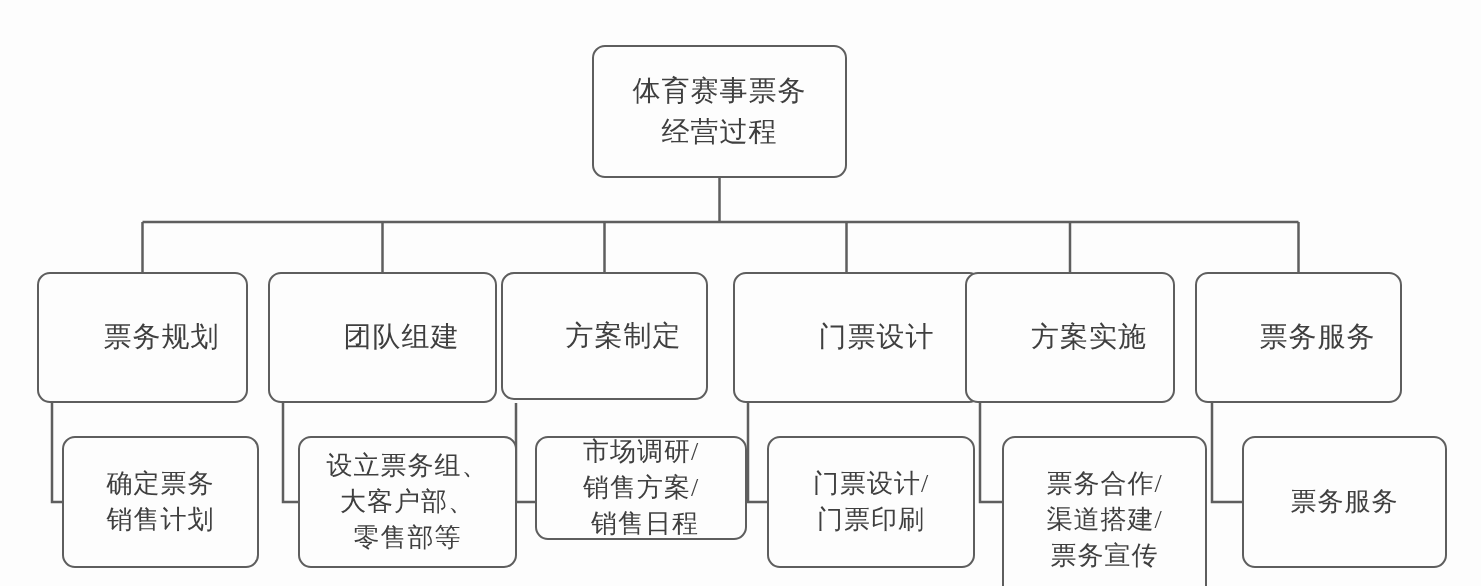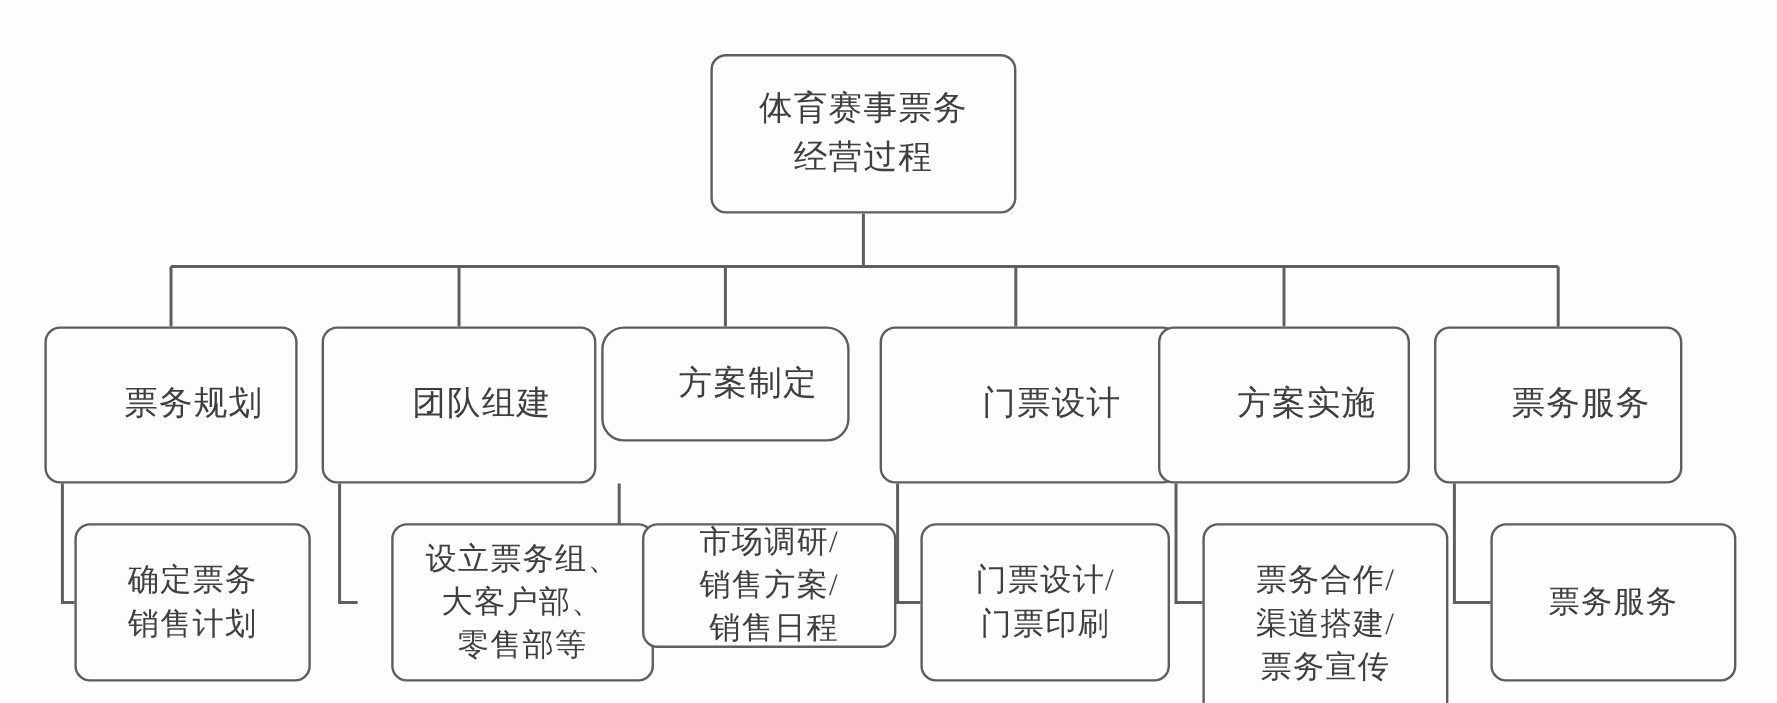--- a/index.html
+++ b/index.html
@@ -44,27 +44,27 @@
   }
   .root-node   { font-size: 28px; font-family: Liberation Serif, serif; }
   .stage-node  { font-size: 28px; padding-left: 38px; }
   .detail-node { font-size: 26px; line-height: 1.38; }
 
   
   #node-root { left: 592px;  top: 45px;  width: 255px; height: 133px; }
 
   #stage-1 { left: 37px;   top: 272px; width: 211px; height: 131px; }
   #stage-2 { left: 268px;  top: 272px; width: 229px; height: 131px; }
-  #stage-3 { left: 501px;  top: 272px; width: 207px; height: 96px; border-radius: 19px; }
+  #stage-3 { left: 501px;  top: 272px; width: 207px; height: 128px; }
   #stage-4 { left: 733px;  top: 272px; width: 249px; height: 131px; }
   #stage-5 { left: 965px;  top: 272px; width: 210px; height: 131px; }
   #stage-6 { left: 1195px; top: 272px; width: 207px; height: 131px; }
 
   #detail-1 { left: 62px;   top: 436px; width: 197px; height: 132px; }
-  #detail-2 { left: 298px;  top: 436px; width: 219px; height: 132px; margin-left: 28px; }
+  #detail-2 { left: 298px;  top: 436px; width: 219px; height: 132px; }
   #detail-3 { left: 535px;  top: 436px; width: 212px; height: 104px; text-align: right; }
   #detail-4 { left: 767px;  top: 436px; width: 208px; height: 132px; }
   #detail-5 { left: 1002px; top: 436px; width: 205px; height: 168px; }
   #detail-6 { left: 1242px; top: 436px; width: 205px; height: 132px; }
 </style>
 </head>
 <body>
 
 <div class="canvas">
 

